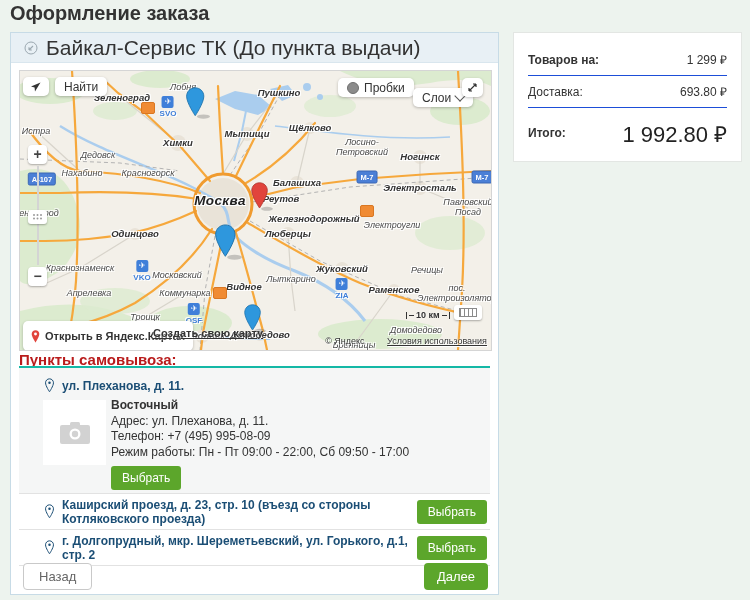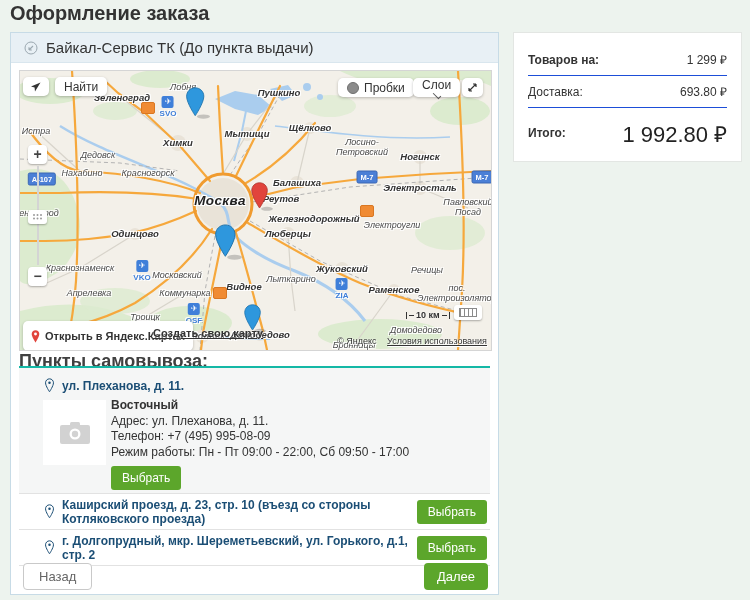--- a/index.html
+++ b/index.html
@@ -8,21 +8,21 @@
     background:var(--page-bg,#edf3ee);
     font-family:"Liberation Sans",sans-serif;color:#333;
   }
   .page-title{position:absolute;left:10px;top:2px;font-size:20px;font-weight:700;color:#333;}
 
   
   .panel{position:absolute;left:10px;top:32px;width:487px;height:561px;
     background:#fff;border:1px solid var(--panel-border,#c7dbe6);}
   .panel-header{position:absolute;left:0;top:0;right:0;height:29px;
     background:var(--header-bg,#e8f0f5);border-bottom:1px solid #d9e6ee;
-    display:flex;align-items:center;gap:8px;padding-left:13px;font-size:15px;color:#333;}
+    display:flex;align-items:center;gap:8px;padding-left:13px;font-size:21px;color:#333;}
   .collapse-circle{width:14px;height:14px;flex:0 0 auto;}
 
   
   .map{position:absolute;left:8px;top:37px;width:471px;height:279px;overflow:hidden;
     background:#f3f0e9;border:1px solid #d5d5d5;}
   .map svg.base{position:absolute;left:0;top:0;}
   .mlabel{position:absolute;transform:translate(-50%,-50%);font-size:9px;color:#4a4a4a;
     white-space:pre-line;text-align:center;line-height:10px;
     text-shadow:1px 1px 0 #fff,-1px -1px 0 #fff,1px -1px 0 #fff,-1px 1px 0 #fff,0 0 2px #fff;font-style:italic;}
   .mlabel.b{font-weight:700;color:#333;font-size:9.5px;}
@@ -38,21 +38,21 @@
     text-shadow:1px 1px 0 #fff,-1px -1px 0 #fff;}
   .map-pin{position:absolute;}
 
   
   .mbtn{position:absolute;background:#fff;border-radius:5px;box-shadow:0 1px 3px rgba(0,0,0,.25);
     font-size:12px;color:#333;display:flex;align-items:center;justify-content:center;gap:5px;
     padding:0 9px;height:19px;cursor:pointer;}
   .btn-geoloc{left:3px;top:6px;width:26px;padding:0;}
   .btn-find{left:35px;top:6px;}
   .btn-traffic{left:318px;top:7px;}
-  .btn-layers{left:393px;top:7px;flex-direction:column;}
+  .btn-layers{left:393px;top:17px;}
   .btn-full{left:442px;top:7px;width:21px;padding:0;}
   .traffic-dot{width:10px;height:10px;border-radius:50%;background:#8b8b8b;border:1px solid #6f6f6f;}
   .chev{width:7px;height:7px;border-right:1.5px solid #555;border-bottom:1.5px solid #555;
     transform:rotate(45deg);margin-top:-4px;}
   .zoom-btn{position:absolute;left:8px;width:19px;height:19px;background:#fff;border-radius:4px;
     box-shadow:0 1px 2px rgba(0,0,0,.3);font-size:14px;font-weight:700;color:#444;text-align:center;
     line-height:18px;cursor:pointer;}
   .zoom-plus{top:74px;}
   .zoom-minus{top:196px;}
   .zoom-track{position:absolute;left:17px;top:95px;width:2px;height:99px;background:#d4d4d4;}
@@ -70,24 +70,24 @@
     font-size:9px;font-weight:700;color:#333;text-shadow:0 0 2px #fff;}
   .scale .tick{width:1px;height:7px;background:#333;}
   .scale .bar{width:5px;height:1px;background:#333;}
   .btn-ruler{position:absolute;left:434px;top:234px;width:28px;height:15px;background:#fff;
     border-radius:3px;box-shadow:0 1px 2px rgba(0,0,0,.3);display:flex;align-items:center;
     justify-content:center;cursor:pointer;}
   .ruler-glyph{width:16px;height:7px;border:1px solid #8a8a8a;
     background:repeating-linear-gradient(90deg,#8a8a8a 0 1px,transparent 1px 4px);}
   .map-copy{position:absolute;right:4px;bottom:4px;font-size:9px;color:#333;
     text-shadow:0 0 2px #fff,1px 1px 0 #fff;}
-  .map-copy .terms{text-decoration:underline;cursor:pointer;margin-left:8px;}
-
-  
-  .pickup-heading{position:absolute;left:8px;top:318px;font-size:18px;font-weight:700;color:#404040;}
+  .map-copy .terms{text-decoration:underline;cursor:pointer;margin-left:20px;}
+
+  
+  .pickup-heading{position:absolute;left:8px;top:318px;font-size:15px;font-weight:700;color:#b91c1c;}
   .pickup-list{position:absolute;left:8px;top:333px;width:471px;border-top:2px solid #14b8a6;}
   .point-row{position:relative;border-bottom:1px solid #e2e2e2;background:#fff;}
   .row-expanded{height:125px;background:#f5f6f6;}
   .row-compact{height:35px;display:flex;align-items:center;padding-left:25px;}
   .pin-outline{flex:0 0 auto;margin-right:7px;}
   .point-link{font-size:12px;font-weight:700;color:var(--link-blue,#1b4e75);text-decoration:none;cursor:pointer;}
   .row-expanded .link-line{position:absolute;left:25px;top:10px;display:flex;align-items:center;}
   .photo{position:absolute;left:24px;top:32px;width:63px;height:65px;background:#fff;
     display:flex;align-items:center;justify-content:center;}
   .info{position:absolute;left:92px;top:30px;font-size:12px;line-height:15.5px;color:#333;}

